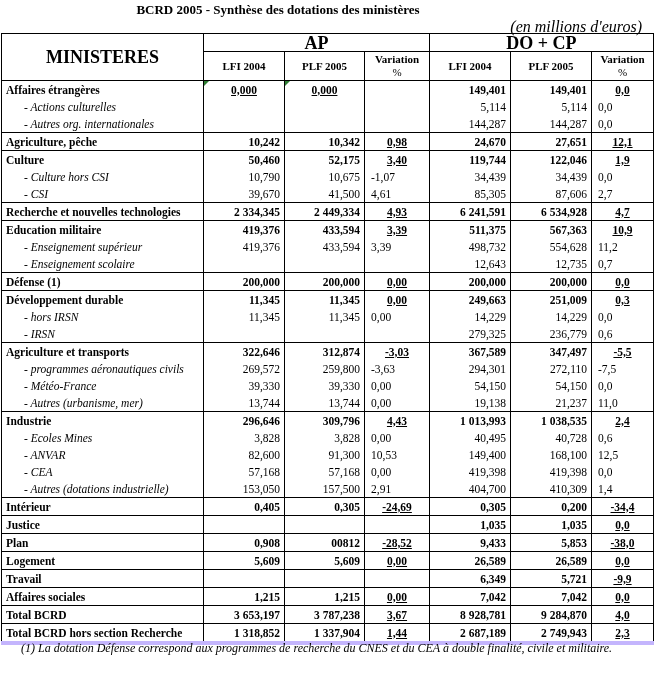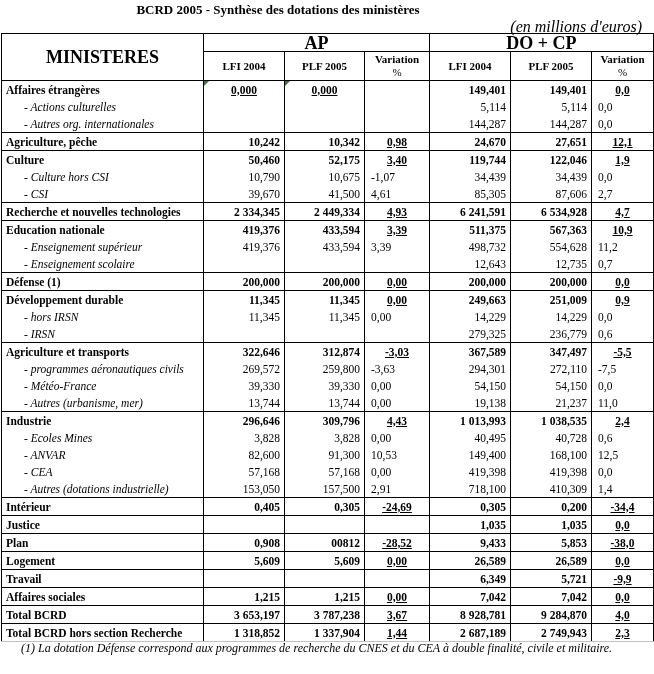--- a/index.html
+++ b/index.html
@@ -13,21 +13,21 @@
   td, th { border-left:1px solid #000; border-right:1px solid #000; padding:0 4px;
            height:17px; line-height:16px; white-space:nowrap; overflow:hidden; }
   th { font-weight:bold; text-align:center; border:1px solid #000; font-size:11px; }
   th.big { font-size:18px; }
   th.var { line-height:13px; padding:1px 2px; }
   td.num { text-align:right; }
   td.var { text-align:left; padding-left:6px; }
   td.varc { text-align:center;text-decoration:underline; }
   tr.main td { border-top:1px solid #000; font-weight:bold; }
   tr.sub td.label { padding-left:22px;font-style:italic; }
-  tr.last td { border-bottom:1px solid #c4b5fd; }
+  tr.last td { border-bottom:4px solid #c4b5fd; }
   td.mark { position:relative; }
   td.mark::before { content:""; position:absolute; left:0; top:0; width:0; height:0;
            border-top:5px solid #2e7d32; border-right:5px solid transparent; }
   .note { position:absolute; top:640px; left:21px; width:640px; font-style:italic;
           font-size:12px; line-height:16px; }
 </style>
 </head>
 <body>
 
 <div class="title">BCRD 2005 - Synthèse des dotations des ministères</div>
@@ -125,21 +125,21 @@
       <tr class="main">
         <td class="label">Recherche et nouvelles technologies</td>
         <td class="num">2 334,345</td>
         <td class="num">2 449,334</td>
         <td class="varc">4,93</td>
         <td class="num">6 241,591</td>
         <td class="num">6 534,928</td>
         <td class="varc">4,7</td>
       </tr>
       <tr class="main">
-        <td class="label">Education nationale</td>
+        <td class="label">Education militaire</td>
         <td class="num">419,376</td>
         <td class="num">433,594</td>
         <td class="varc">3,39</td>
         <td class="num">511,375</td>
         <td class="num">567,363</td>
         <td class="varc">10,9</td>
       </tr>
       <tr class="sub">
         <td class="label">- Enseignement supérieur</td>
         <td class="num">419,376</td>
@@ -167,21 +167,21 @@
         <td class="num">200,000</td>
         <td class="varc">0,0</td>
       </tr>
       <tr class="main">
         <td class="label">Développement durable</td>
         <td class="num">11,345</td>
         <td class="num">11,345</td>
         <td class="varc">0,00</td>
         <td class="num">249,663</td>
         <td class="num">251,009</td>
-        <td class="varc">0,9</td>
+        <td class="varc">0,3</td>
       </tr>
       <tr class="sub">
         <td class="label">- hors IRSN</td>
         <td class="num">11,345</td>
         <td class="num">11,345</td>
         <td class="var">0,00</td>
         <td class="num">14,229</td>
         <td class="num">14,229</td>
         <td class="var">0,0</td>
       </tr>
@@ -264,21 +264,21 @@
         <td class="var">0,00</td>
         <td class="num">419,398</td>
         <td class="num">419,398</td>
         <td class="var">0,0</td>
       </tr>
       <tr class="sub">
         <td class="label">- Autres (dotations industrielle)</td>
         <td class="num">153,050</td>
         <td class="num">157,500</td>
         <td class="var">2,91</td>
-        <td class="num">718,100</td>
+        <td class="num">404,700</td>
         <td class="num">410,309</td>
         <td class="var">1,4</td>
       </tr>
       <tr class="main">
         <td class="label">Intérieur</td>
         <td class="num">0,405</td>
         <td class="num">0,305</td>
         <td class="varc">-24,69</td>
         <td class="num">0,305</td>
         <td class="num">0,200</td>

